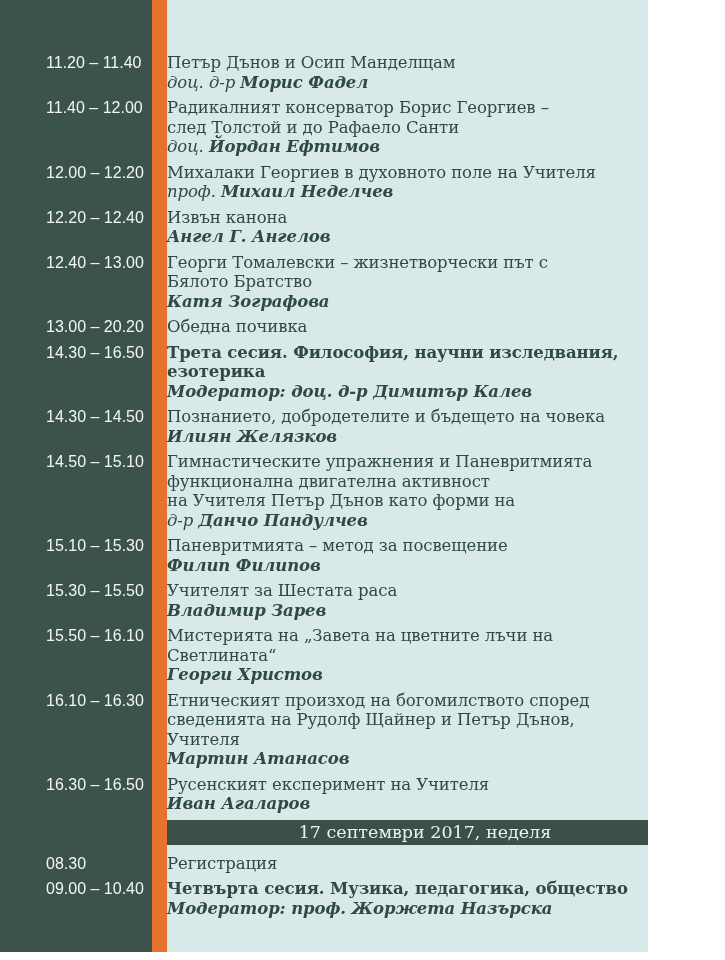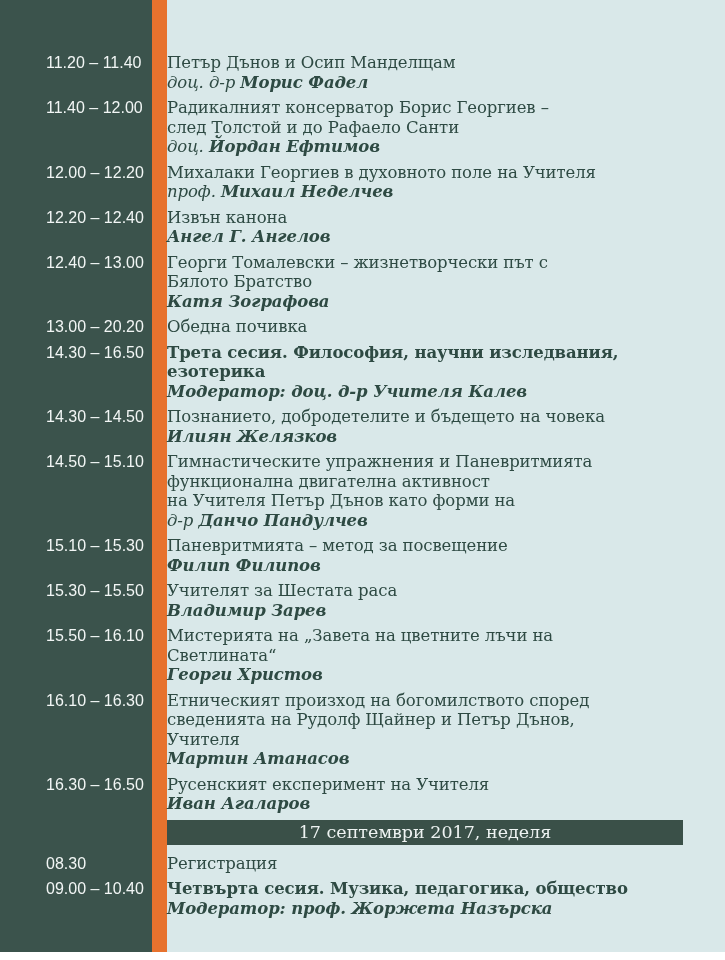--- a/index.html
+++ b/index.html
@@ -1,20 +1,20 @@
 <!DOCTYPE html>
 <html lang="bg" style="--sidebar: #3b534c; --stripe: #e7722e; --content-bg: #d9e8e9; --banner-bg: #3a5048; --text: #2e4a43; --time-text: #f2f6f5; --banner-text: #eef3f2;"><head>
 <meta charset="utf-8">
 <style>
   html, body { margin: 0; padding: 0; }
   body { background: #ffffff; }
 
   .page {
     position: relative;
-    width: 725px;
+    width: 648px;
     height: 960px;
     background: #ffffff;
     overflow: hidden;
     font-family: "DejaVu Serif", serif;
   }
 
   
   .bg-sidebar {
     position: absolute; left: 0; top: 0;
     width: 152px; height: 952px;
@@ -135,21 +135,21 @@
       <div class="content">
         <div class="line">Обедна почивка</div>
       </div>
     </div>
 
     <div class="row">
       <div class="time">14.30 – 16.50</div>
       <div class="content">
         <div class="line session-line">Трета сесия. Философия, научни изследвания,</div>
         <div class="line session-line">езотерика</div>
-        <div class="moderator">Модератор: доц. д-р Учителя Калев</div>
+        <div class="moderator">Модератор: доц. д-р Димитър Калев</div>
       </div>
     </div>
 
     <div class="row">
       <div class="time">14.30 – 14.50</div>
       <div class="content">
         <div class="line">Познанието, добродетелите и бъдещето на човека</div>
         <div class="speaker"><span class="sn">Илиян Желязков</span></div>
       </div>
     </div>

